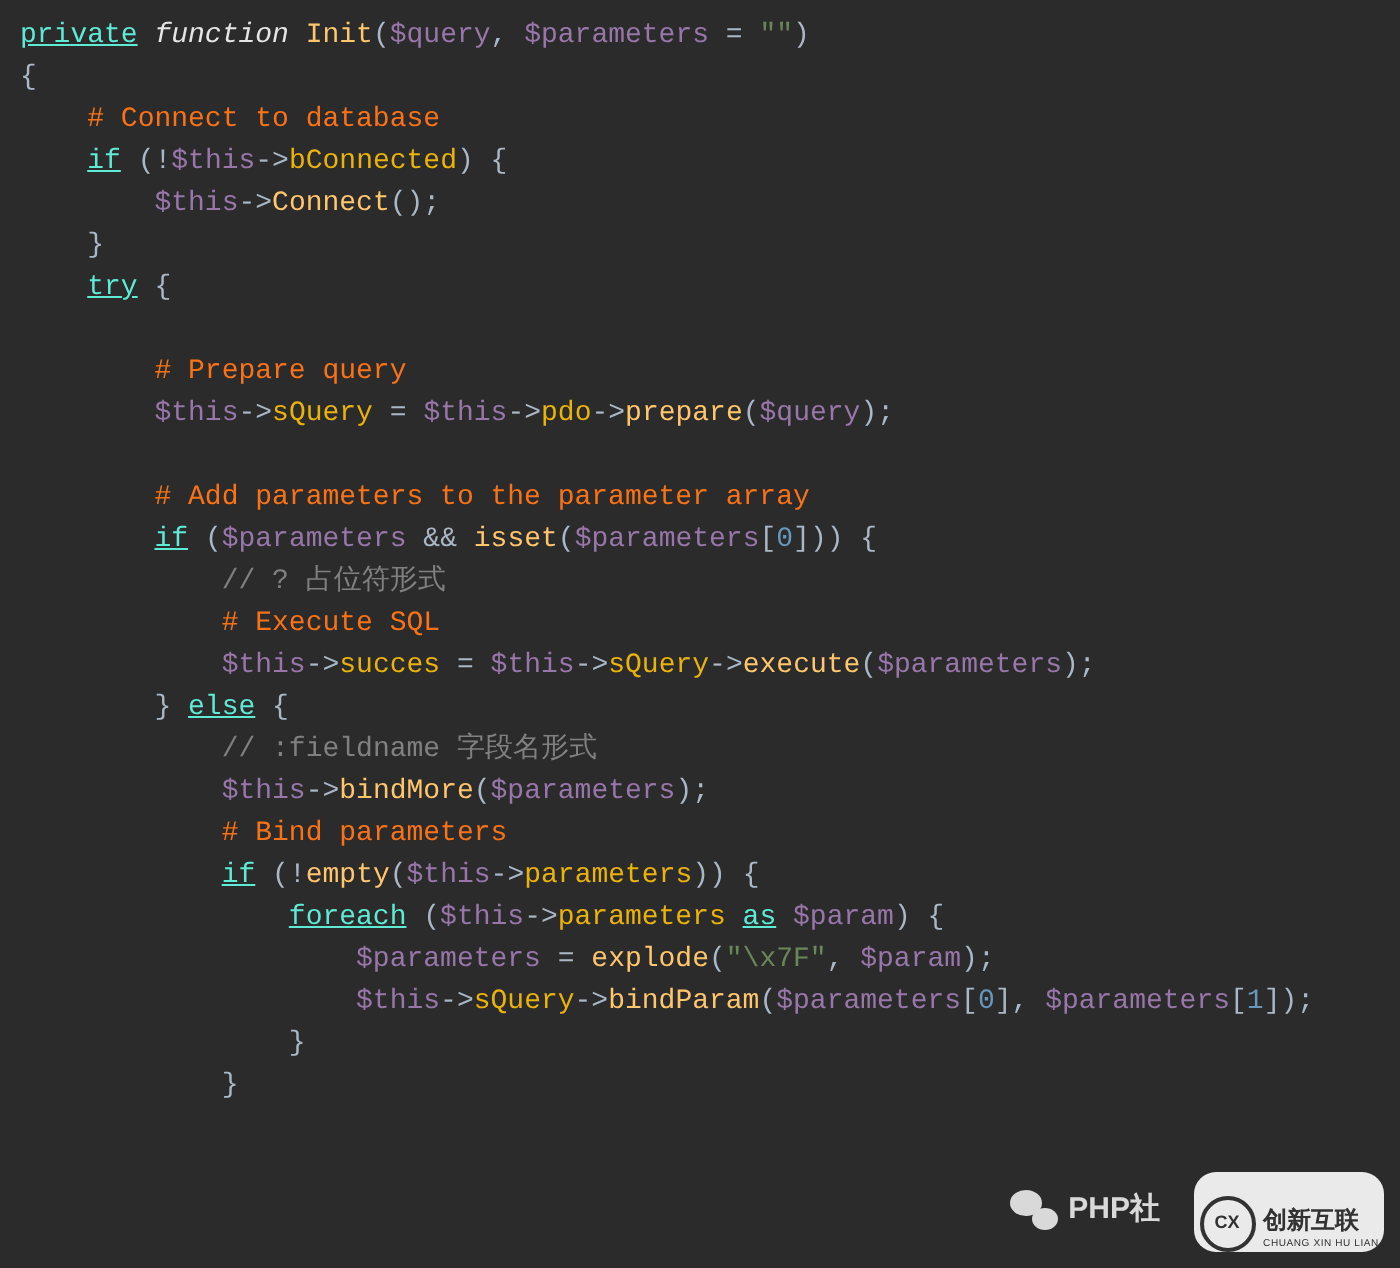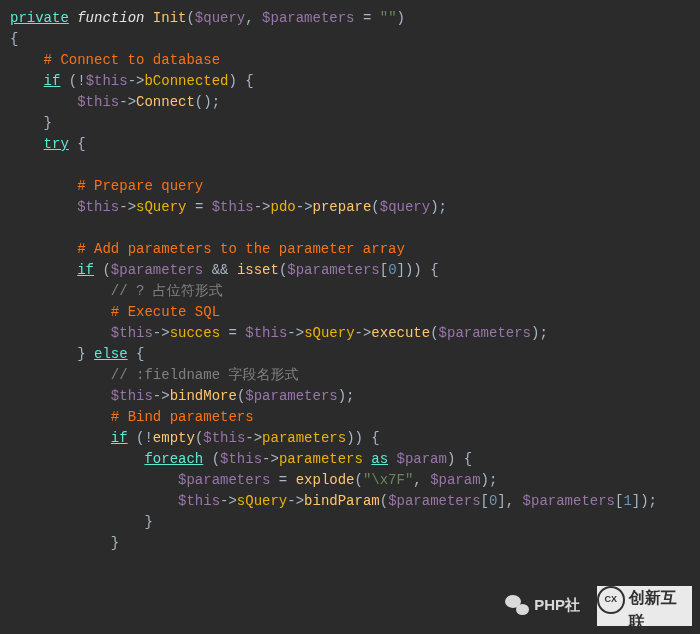--- a/index.html
+++ b/index.html
@@ -67,26 +67,27 @@
 
   .watermark-logo {
     position: absolute;
     right: 8px;
     bottom: 8px;
     width: 95px;
     height: 40px;
     background: #fff;
     opacity: 0.9;
     display:flex;
-    align-items:flex-start;
+    align-items:flex-end;
     justify-content:center;
     font-family: "Microsoft YaHei", sans-serif;
     font-size: 10px;
     color:#333;
     gap:4px;
+    border-radius:11px;
   }
   .watermark-logo .ring {
     width:24px;height:24px;border:2px solid #333;border-radius:50%;
     display:flex;align-items:center;justify-content:center;font-size:9px;font-weight:bold;
   }
 </style>
 </head>
 <body>
 
 <pre><span class="kw">private</span> <span class="func">function</span> <span class="fn">Init</span><span class="punc">(</span><span class="var">$query</span><span class="punc">, </span><span class="var">$parameters</span><span class="punc"> = </span><span class="str">""</span><span class="punc">)</span>
@@ -120,16 +121,16 @@
   <span class="wechat-icon">
       <span class="b1"></span>
       <span class="b2"></span>
     </span>
   <span>PHP社</span>
 </div>
 
 <div class="watermark-logo">
   <div class="ring">CX</div>
   <div>
-    <div style="font-size:16px;font-weight:bold;">创新互联</div>
+    <div style="font-size:12px;font-weight:bold;">创新互联</div>
     <div style="font-size:5px;letter-spacing:0.3px;">CHUANG XIN HU LIAN</div>
   </div>
 </div>
 
 </body></html>

